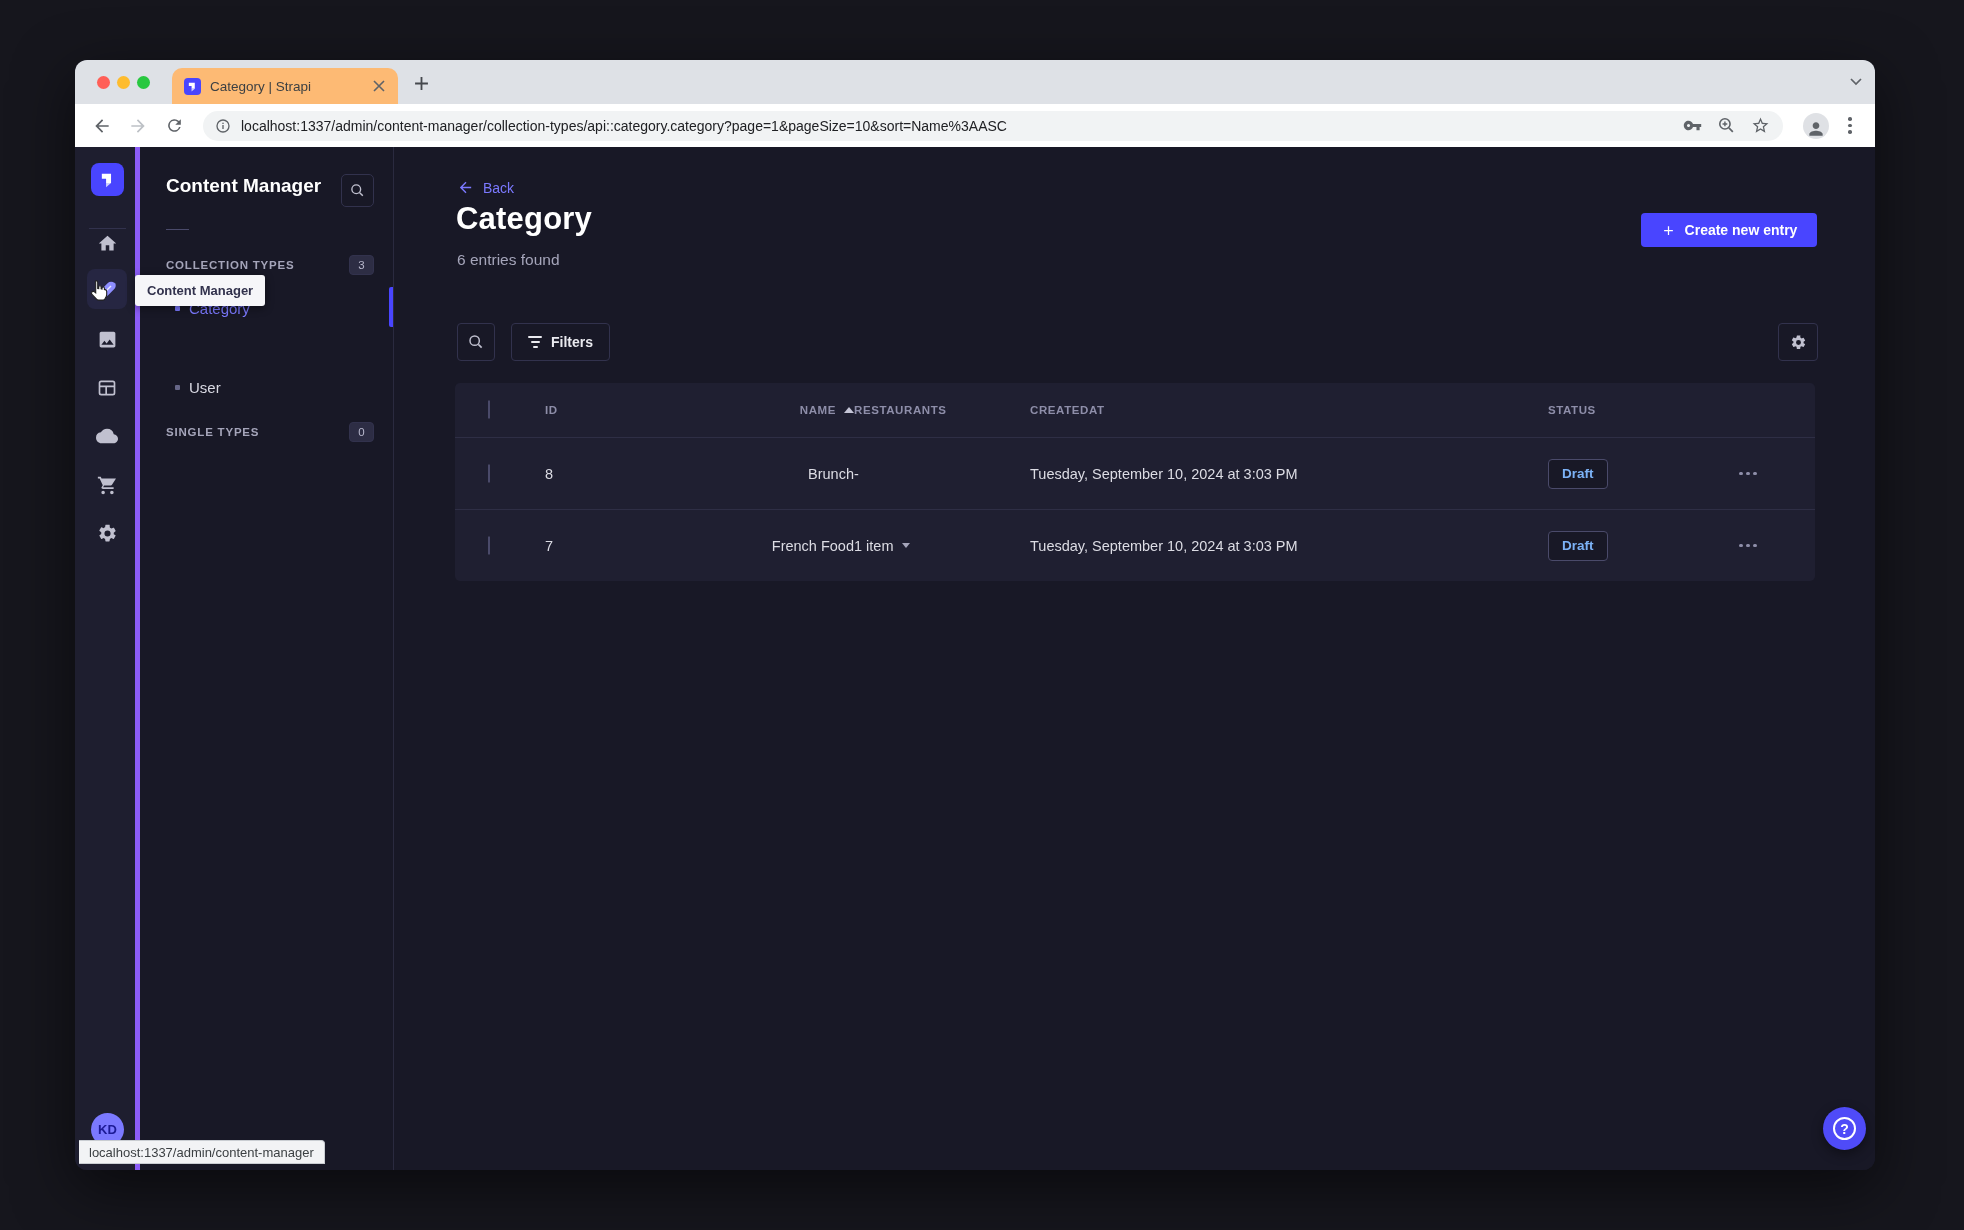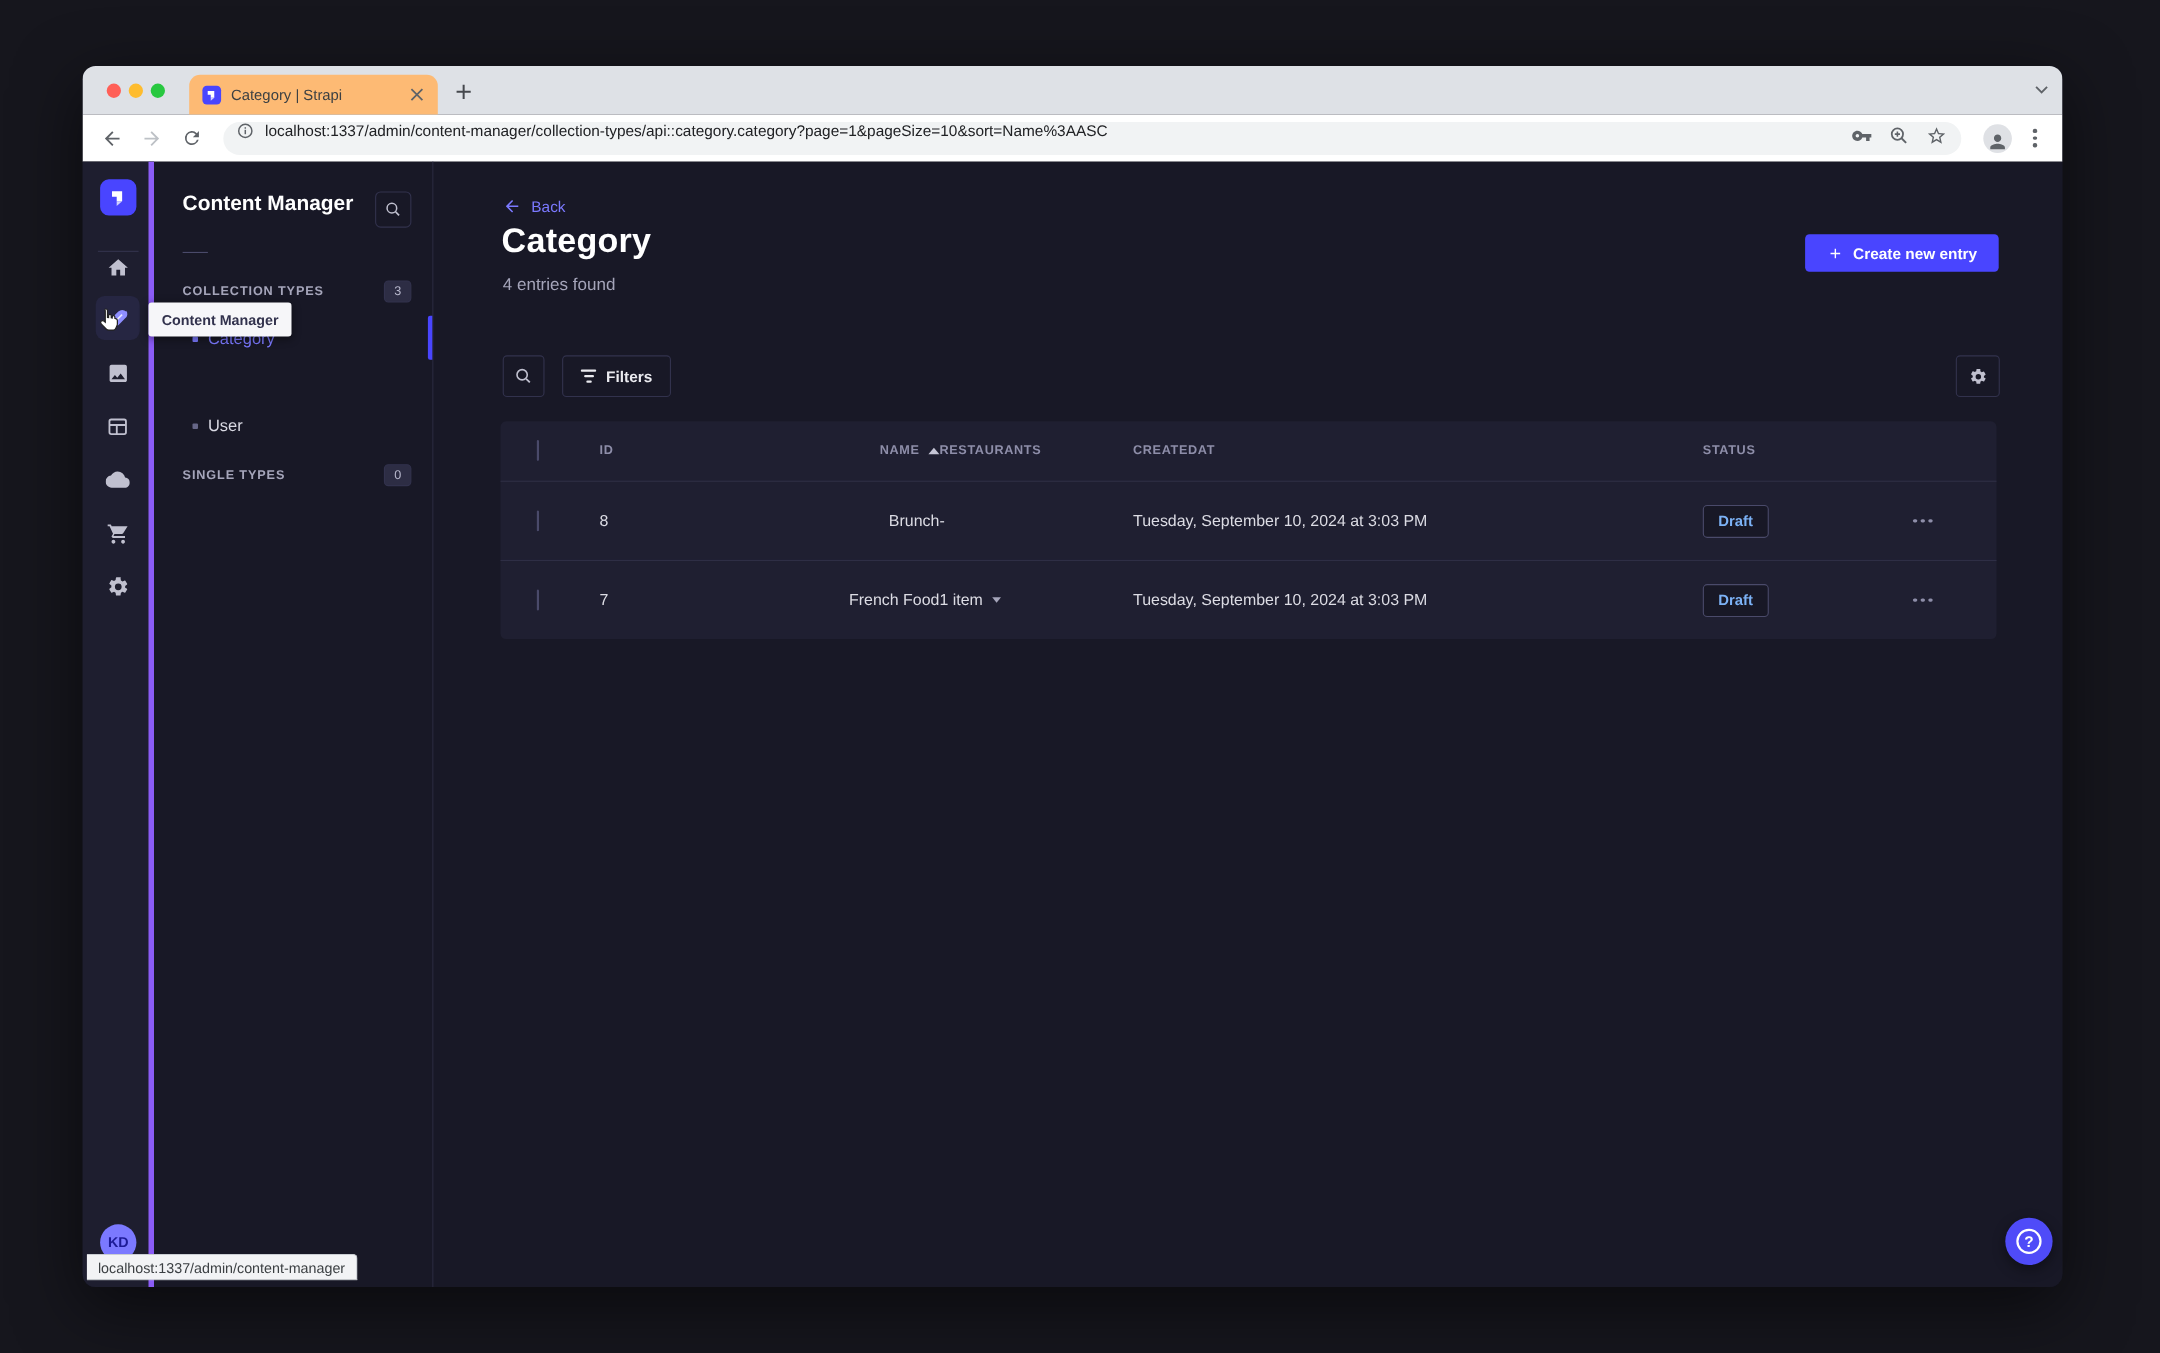--- a/index.html
+++ b/index.html
@@ -31,21 +31,21 @@
   .favicon svg { position:absolute; inset:3px; }
   .tab-title { font-size:13.5px; color:#3c4043; margin-left:9px; flex:1; white-space:nowrap; overflow:hidden; }
   .tab-close { width:18px; height:18px; color:#5f6368; display:flex; align-items:center; justify-content:center; border-radius:50%; flex:none; }
   .newtab { position:absolute; left:335px; top:12px; width:22px; height:22px; color:#45484d; display:flex; align-items:center; justify-content:center; }
   .tab-chevron { position:absolute; right:12px; top:14px; color:#5f6368; }
   .toolbar { height:43px; background:#ffffff; display:flex; align-items:center; padding:0 14px 0 12px; flex:none; }
   .navbtn { width:30px; height:30px; display:flex; align-items:center; justify-content:center; color:#5f6368; flex:none; margin-right:6px; }
   .navbtn.disabled { color:#bdc1c6; }
   .urlbar {
     flex:1; height:30px; background:#f1f3f4; border-radius:15px;
-    display:flex; align-items:flex-start; padding:0 10px 0 12px; margin:0 10px 0 8px;
+    display:flex; align-items:center; padding:0 10px 0 12px; margin:0 10px 0 8px;
     min-width:0;
   }
   .urlbar .info { color:#5f6368; flex:none; display:flex; }
   .url-text { font-size:14px; color:#202124; margin-left:10px; white-space:nowrap; overflow:hidden; flex:1; }
   .omni-ic { width:26px; height:26px; display:flex; align-items:center; justify-content:center; color:#5f6368; flex:none; margin-left:8px; }
   .chrome-avatar { width:26px; height:26px; border-radius:50%; background:#dfe1e5; display:flex; align-items:flex-end; justify-content:center; overflow:hidden; margin-left:10px; flex:none; }
   .kebab { width:22px; height:26px; display:flex; flex-direction:column; align-items:center; justify-content:center; gap:3px; margin-left:10px; flex:none; }
   .kebab i { width:3.5px; height:3.5px; border-radius:50%; background:#5f6368; }
   
   .app { flex:1; position:relative; background:#181826; }
@@ -334,21 +334,21 @@
 
     <div class="main">
       <div class="back-link">
         <svg width="17" height="17" viewBox="0 0 24 24">
             <path d="M20 11H7.83l5.59-5.59L12 4l-8 8 8 8 1.41-1.41L7.83 13H20v-2z" fill="#7b79ff"></path>
           </svg>
         <span>Back</span>
       </div>
 
       <h1 class="page-title">Category</h1>
-      <div class="page-subtitle">4 entries found</div>
+      <div class="page-subtitle">6 entries found</div>
 
       <button class="create-btn">
         <svg width="15" height="15" viewBox="0 0 24 24">
             <path d="M19 13h-6v6h-2v-6H5v-2h6V5h2v6h6v2z" fill="#fff"></path>
           </svg>
         <span>Create new entry</span>
       </button>
 
       <div class="icon-btn" style="left:63px; top:176px">
         <svg width="16" height="16" viewBox="0 0 24 24">

